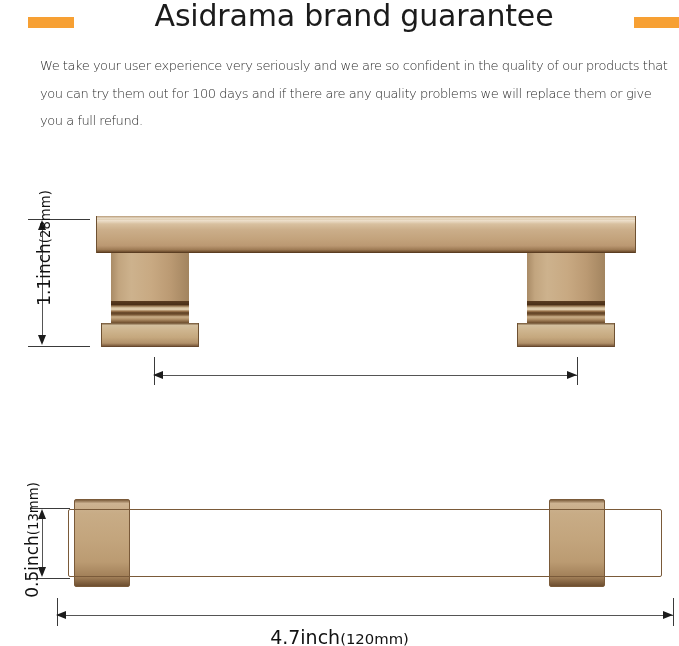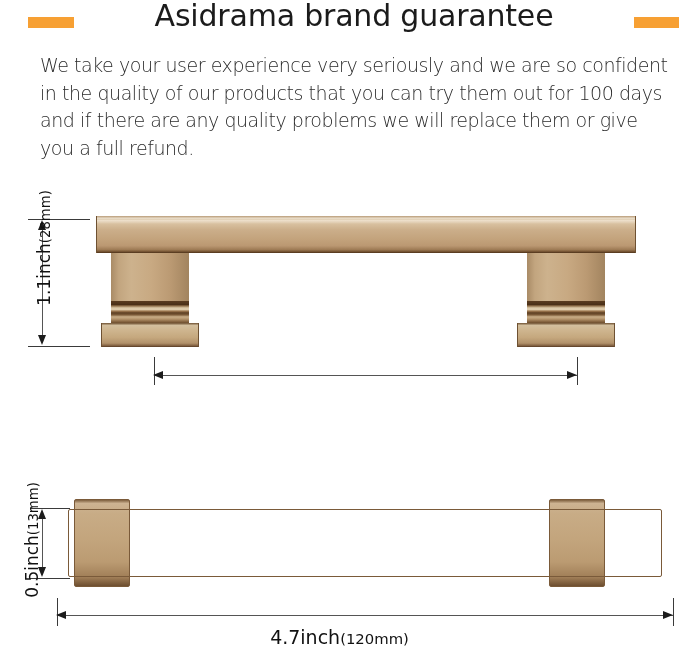--- a/index.html
+++ b/index.html
@@ -43,21 +43,21 @@
     color: #1b1b1b;
     white-space: nowrap;
   }
 
   #intro-paragraph {
     position: absolute;
     left: 40px;
     top: 52px;
     width: 634px;
     font-family: "DejaVu Sans", sans-serif;
-    font-size: 19px;
+    font-size: 13px;
     font-weight: 300;
     line-height: 27.5px;
     color: #2b2b2b;
     letter-spacing: -0.45px;
   }
 
   
   .dim-text {
     position: absolute;
     color: #111111;

